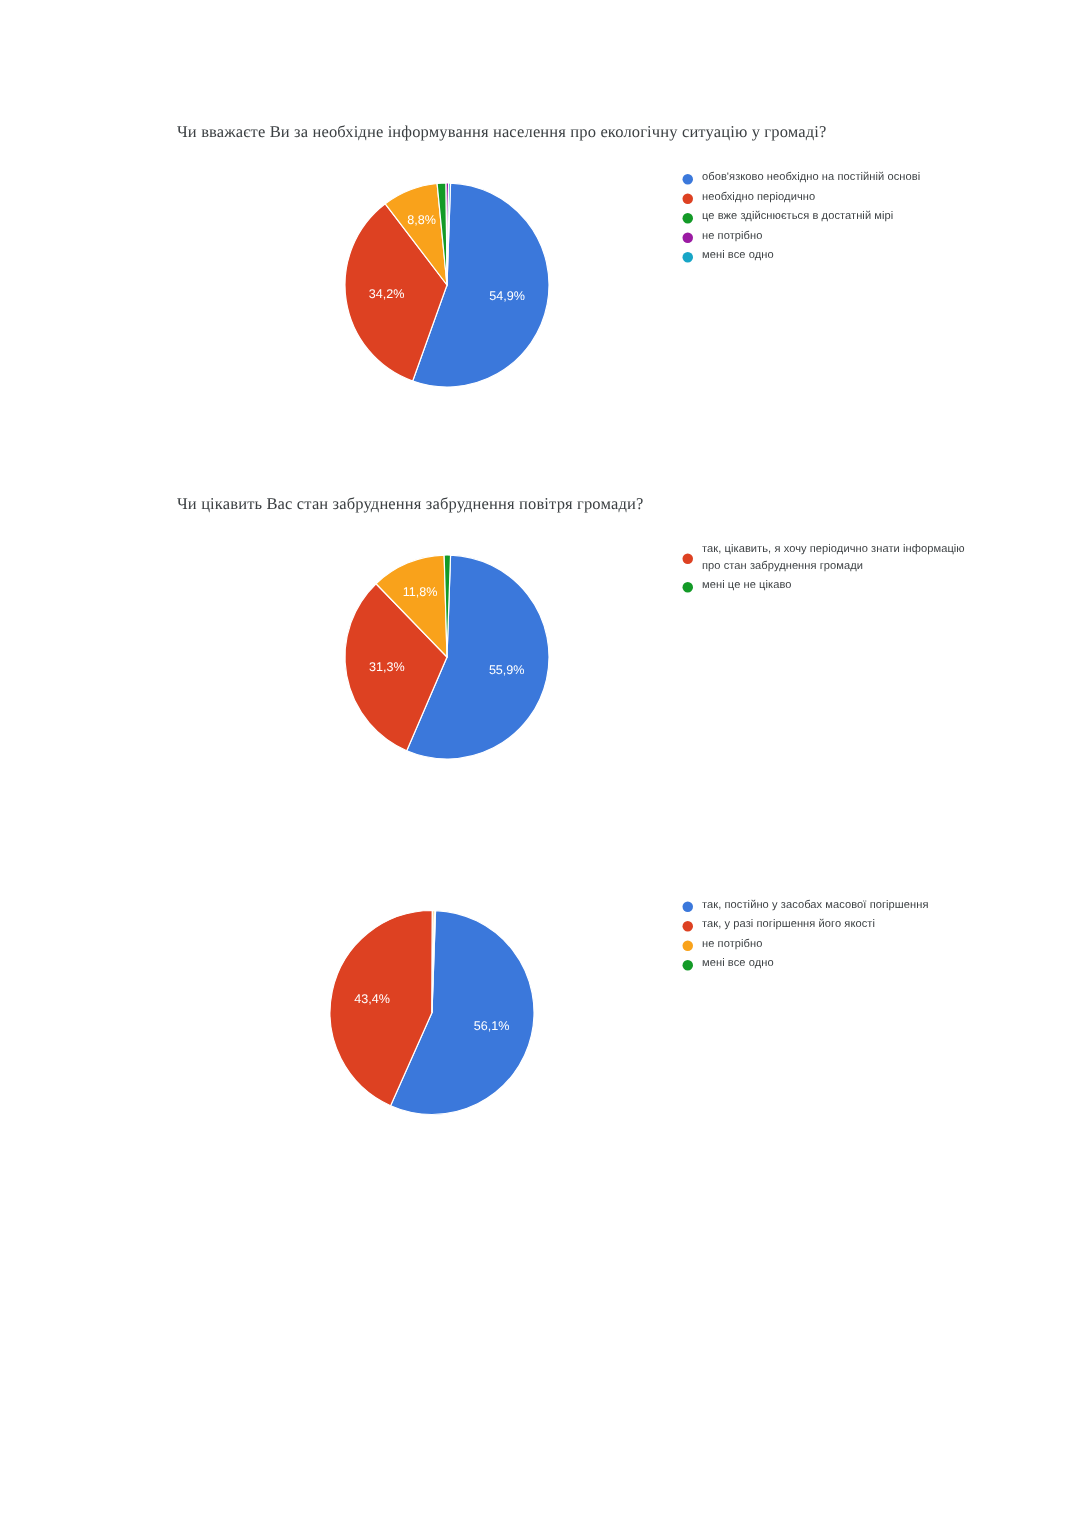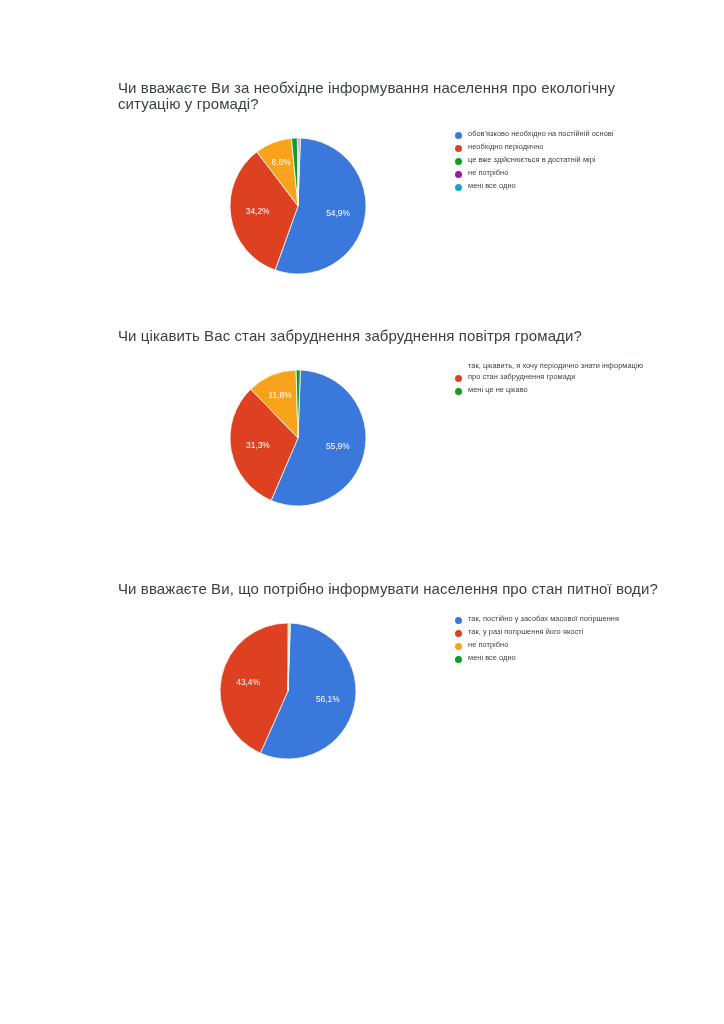--- a/index.html
+++ b/index.html
@@ -26,25 +26,26 @@
     left: 0;
     width: 724px;
   }
   .q-block.b1 { top: 80px; }
   .q-block.b2 { top: 328px; }
   .q-block.b3 { top: 581px; }
 
   .q-title {
     margin: 0 0 0 118px;
     width: 540px;
-    font-size: 15px;
+    font-size: 11px;
     line-height: 16px;
     color: #3c4043;
     font-weight: 400;
     letter-spacing: 0.1px;
+    font-family: Liberation Serif, serif;
   }
 
   .chart-row {
     position: relative;
     height: 170px;
     margin-top: 14px;
   }
 
   .pie-wrap {
     position: absolute;
@@ -69,21 +70,21 @@
   }
 
   .legend {
     position: absolute;
     left: 455px;
     top: 2px;
     width: 200px;
   }
   .legend-item {
     display: flex;
-    align-items: flex-end;
+    align-items: center;
     margin-bottom: 2px;
   }
   .legend-dot {
     flex: 0 0 auto;
     width: 7px;
     height: 7px;
     border-radius: 50%;
     margin-top: 3.5px;
     margin-right: 6px;
   }
@@ -161,21 +162,20 @@
           </div>
           <div class="legend-item">
             <span class="legend-dot" style="background: rgb(19, 154, 39);"></span>
             <span class="legend-text">мені це не цікаво</span>
           </div>
         </div>
     </div>
   </section>
 
   <section class="q-block b3">
-    <p class="q-title">Чи вважаєте Ви, що потрібно інформувати населення про стан питної води?</p>
     <div class="chart-row">
       <div class="pie-wrap">
         <svg class="pie-svg" width="160" height="160" viewBox="0 0 160 160" id="pie-3">
             <path d="M 80 80 L 82.37 12.04 A 68 68 0 1 1 52.39 142.14 Z" fill="#3b78db" stroke="#ffffff" stroke-width="0.8"></path>
             <path d="M 80 80 L 52.39 142.14 A 68 68 0 0 1 80.24 12.00 Z" fill="#dd4122" stroke="#ffffff" stroke-width="0.8"></path>
             <path d="M 80 80 L 80.24 12.00 A 68 68 0 0 1 81.52 12.02 Z" fill="#f9a21b" stroke="#ffffff" stroke-width="0.8"></path>
             <path d="M 80 80 L 81.52 12.02 A 68 68 0 0 1 82.37 12.04 Z" fill="#139a27" stroke="#ffffff" stroke-width="0.8"></path>
             <text x="119.76" y="89.16" class="slice-label">56,1%</text>
             <text x="40.10" y="71.46" class="slice-label">43,4%</text>
           </svg>

